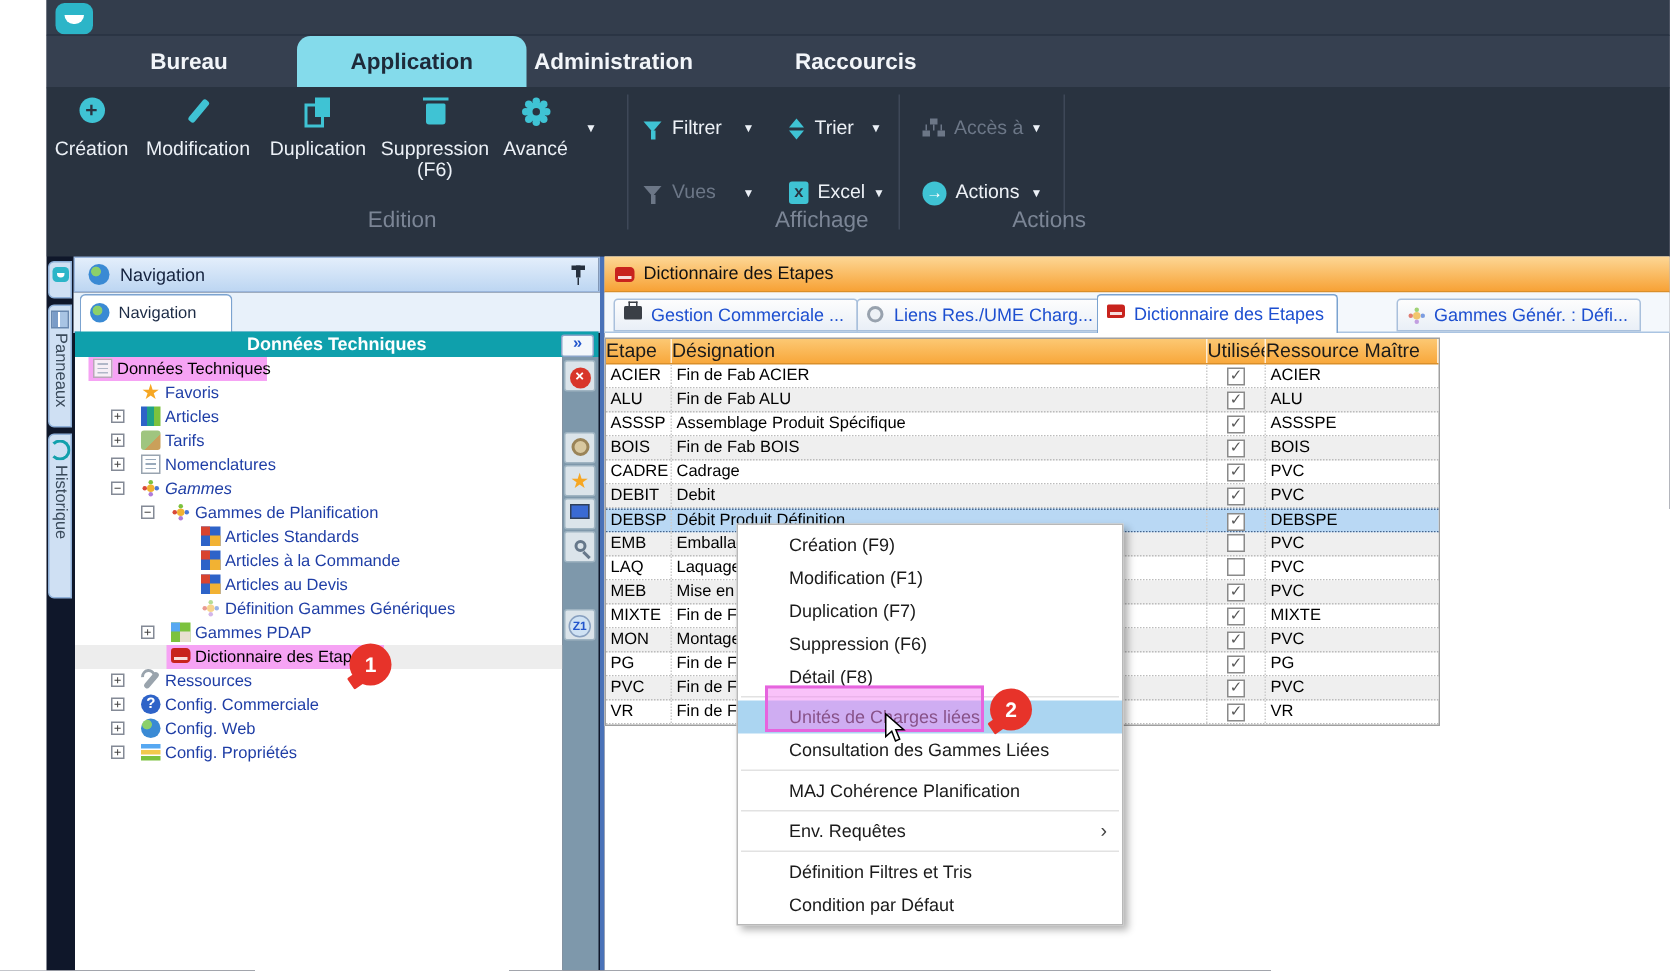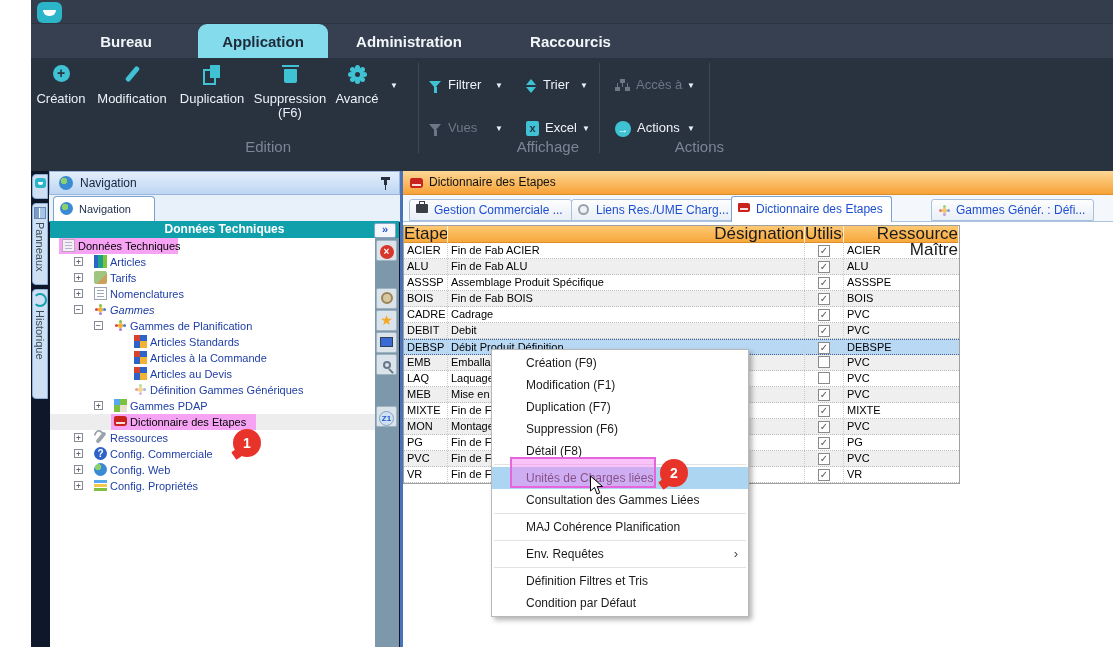--- a/index.html
+++ b/index.html
@@ -5,21 +5,21 @@
   html,body{margin:0;padding:0;background:#fff;}
   #app{position:relative;width:1113px;height:647px;overflow:hidden;
        font-family:"Liberation Sans",sans-serif;background:#0f172a;margin-left:31px;}
   
   .titlebar{position:absolute;left:0;top:0;width:1113px;height:23px;background:#333d4c;}
   .logo{position:absolute;left:6px;top:2px;width:25px;height:21px;border-radius:6px;background:#2cb5c8;}
   .logo::after{content:'';position:absolute;left:6px;top:8px;width:13px;height:6px;background:#fff;border-radius:0 0 7px 7px;}
   .tabrow{position:absolute;left:0;top:23px;width:1113px;height:35px;background:#364050;border-top:1px solid #2b3544;}
   .rtab{position:absolute;top:0;height:35px;line-height:35px;text-align:center;color:#f2f5f9;font-weight:bold;font-size:15px;cursor:default;}
   .rtab:nth-child(1){left:45px;width:100px;}
-  .rtab:nth-child(2){left:167px;width:130px;}
+  .rtab:nth-child(2){left:167px;width:153px;}
   .rtab:nth-child(3){left:316px;width:124px;}
   .rtab:nth-child(4){left:458px;width:163px;}
   .rtab.active{background:#84dbeb;color:#1e2a3a;border-radius:9px 9px 0 0;}
   .ribbon{position:absolute;left:0;top:58px;width:1113px;height:113px;background:#293340;}
   .rsep{position:absolute;top:5px;width:1px;height:90px;background:#3e4858;}
   .grplabel{position:absolute;top:80px;height:16px;font-size:15px;color:#7b8595;text-align:right;}
   .bigbtn{position:absolute;top:7px;text-align:center;color:#ecf1f7;font-size:13px;line-height:14px;cursor:default;}
   .bigbtn .ic{display:block;height:24px;margin-bottom:3px;position:relative;}
   .bigbtn:nth-of-type(1){left:2px;width:56px;}
   .bigbtn:nth-of-type(2){left:59px;width:84px;}
@@ -136,21 +136,21 @@
   .c-brief{width:12px;height:9px;background:#3a3f46;border-radius:1px;position:relative;}
   .c-brief::before{content:'';position:absolute;left:3px;top:-3px;width:6px;height:3px;border:1px solid #3a3f46;border-bottom:none;box-sizing:border-box;}
   .c-clock{width:11px;height:11px;border-radius:50%;border:2px solid #98a2ae;box-sizing:border-box;background:#eef2f6;}
   .c-book{width:12px;height:9px;background:#c8231d;border-radius:1px 2px 2px 1px;position:relative;}
   .c-book::after{content:'';position:absolute;left:2px;bottom:2px;right:2px;height:2px;background:#fff;opacity:.85;}
   .c-flower{width:13px;height:13px;position:relative;}
   .c-flower::before{content:'';position:absolute;left:4px;top:4px;width:5px;height:5px;border-radius:50%;background:#f2b233;box-shadow:-4px 0 0 -1px #d84a3a,4px 0 0 -1px #4a78d8,0 -4px 0 -1px #7cc23e,0 4px 0 -1px #b07cd8;opacity:.7;}
   
   .gtable{position:absolute;left:0;top:54px;width:557px;border:1px solid #a0a0a0;box-sizing:border-box;background:#fff;}
   .ghead{height:17px;background:linear-gradient(#fcc873,#f8a83c);border-bottom:1px solid #d98f2b;box-sizing:border-box;display:flex;}
-  .ghead .hc{height:32px;line-height:16px;font-size:17px;color:#1a1a1a;text-align:right;border-right:1px solid rgba(255,255,255,.75);box-sizing:border-box;overflow:hidden;}
+  .ghead .hc{height:16px;line-height:16px;font-size:13px;color:#1a1a1a;text-align:left;border-right:1px solid rgba(255,255,255,.75);box-sizing:border-box;overflow:hidden;}
   .grow{height:16px;display:flex;font-size:11px;color:#000;border-bottom:1px dotted #bcbcbc;box-sizing:border-box;}
   .grow.alt{background:#efefef;}
   .grow.sel{background:#b9d8f4;border-top:1px dotted #46658c;border-bottom:1px dotted #46658c;}
   .gc{height:15px;line-height:15px;border-right:1px dotted #cccccc;box-sizing:border-box;overflow:hidden;white-space:nowrap;padding-left:3px;}
   .gc.center{text-align:center;padding-left:0;}
   .cb{display:inline-block;width:12px;height:12px;background:#fff;border:1px solid #8a8a8a;box-sizing:border-box;margin-top:1px;font:10px/10px "Liberation Sans",sans-serif;color:#555;text-align:center;}
   
   .cmenu{position:absolute;left:460px;top:349px;width:256px;background:#fff;border:1px solid #b8b8b8;box-shadow:3px 3px 5px rgba(0,0,0,.3);padding:2px 0;z-index:20;}
   .mitem{position:relative;height:22px;line-height:22px;padding-left:34px;font-size:12px;color:#1a1a1a;white-space:nowrap;cursor:default;}
   .mitem.hl{background:#abd5f1;}
@@ -246,20 +246,24 @@
     </div>
     <div class="treetitle">
       <span>Données Techniques</span>
       <span class="collapsebtn">»</span>
     </div>
     <div class="treearea" id="tree">
         <div class="trow hlrow">
           <div class="hl" style="left: 9px; width: 119px;"></div>
           <div class="ti t-doc" style="left: 12px;"></div>
           <span class="lbl" style="left: 28px;">Données Techniques</span>
+        </div>
+        <div class="trow">
+          <div class="ti t-star" style="left: 44px;"></div>
+          <span class="lbl" style="left: 60px;">Favoris</span>
         </div>
         <div class="trow">
           <div class="exp" style="left: 24px;">+</div>
           <div class="ti t-books" style="left: 44px;"></div>
           <span class="lbl" style="left: 60px;">Articles</span>
         </div>
         <div class="trow">
           <div class="exp" style="left: 24px;">+</div>
           <div class="ti t-tarif" style="left: 44px;"></div>
           <span class="lbl" style="left: 60px;">Tarifs</span>

